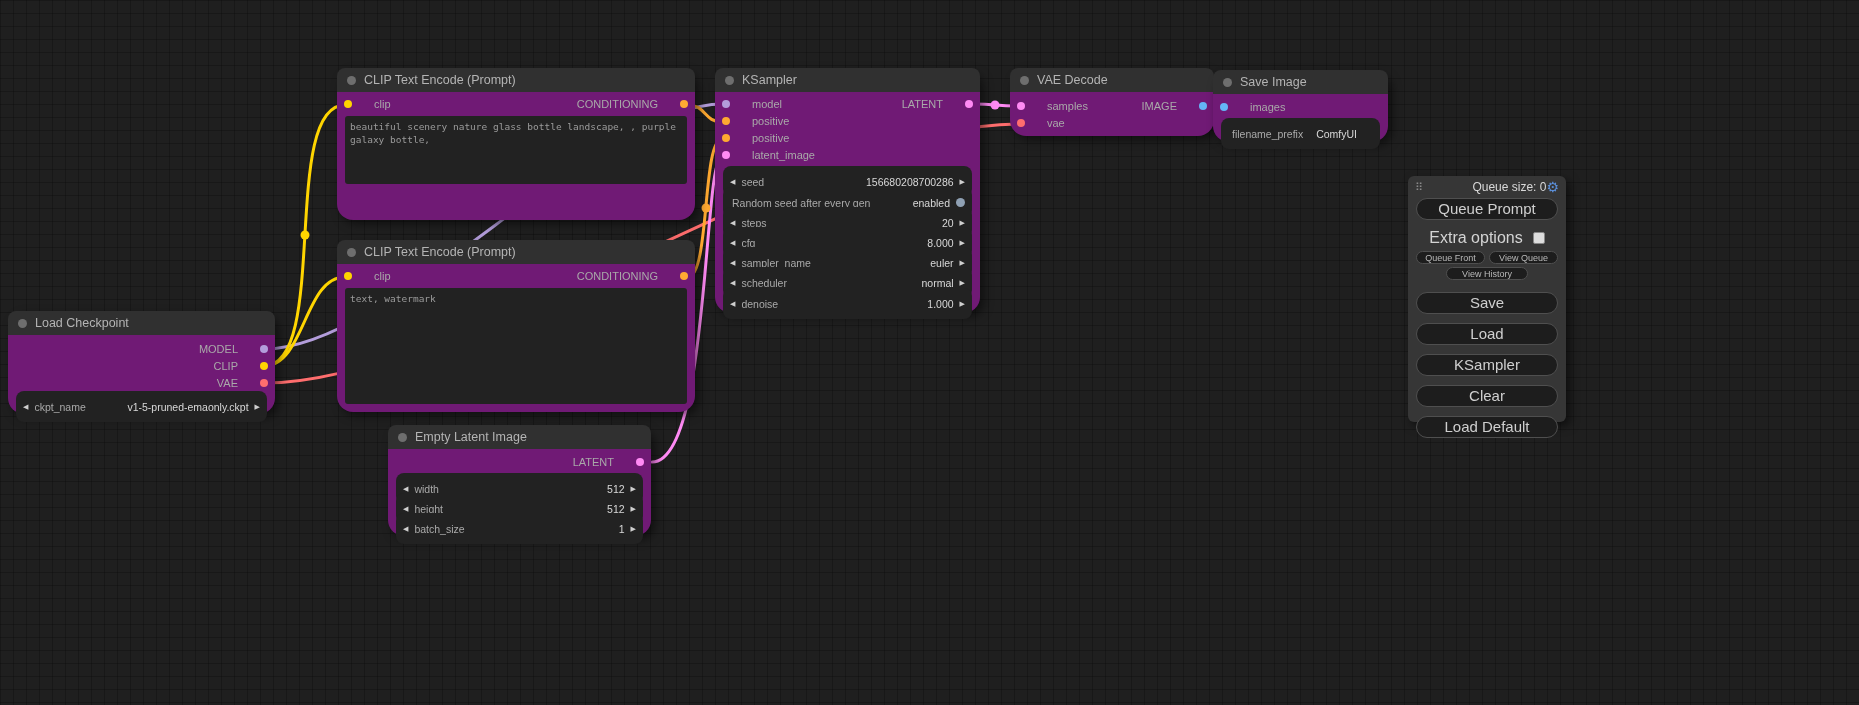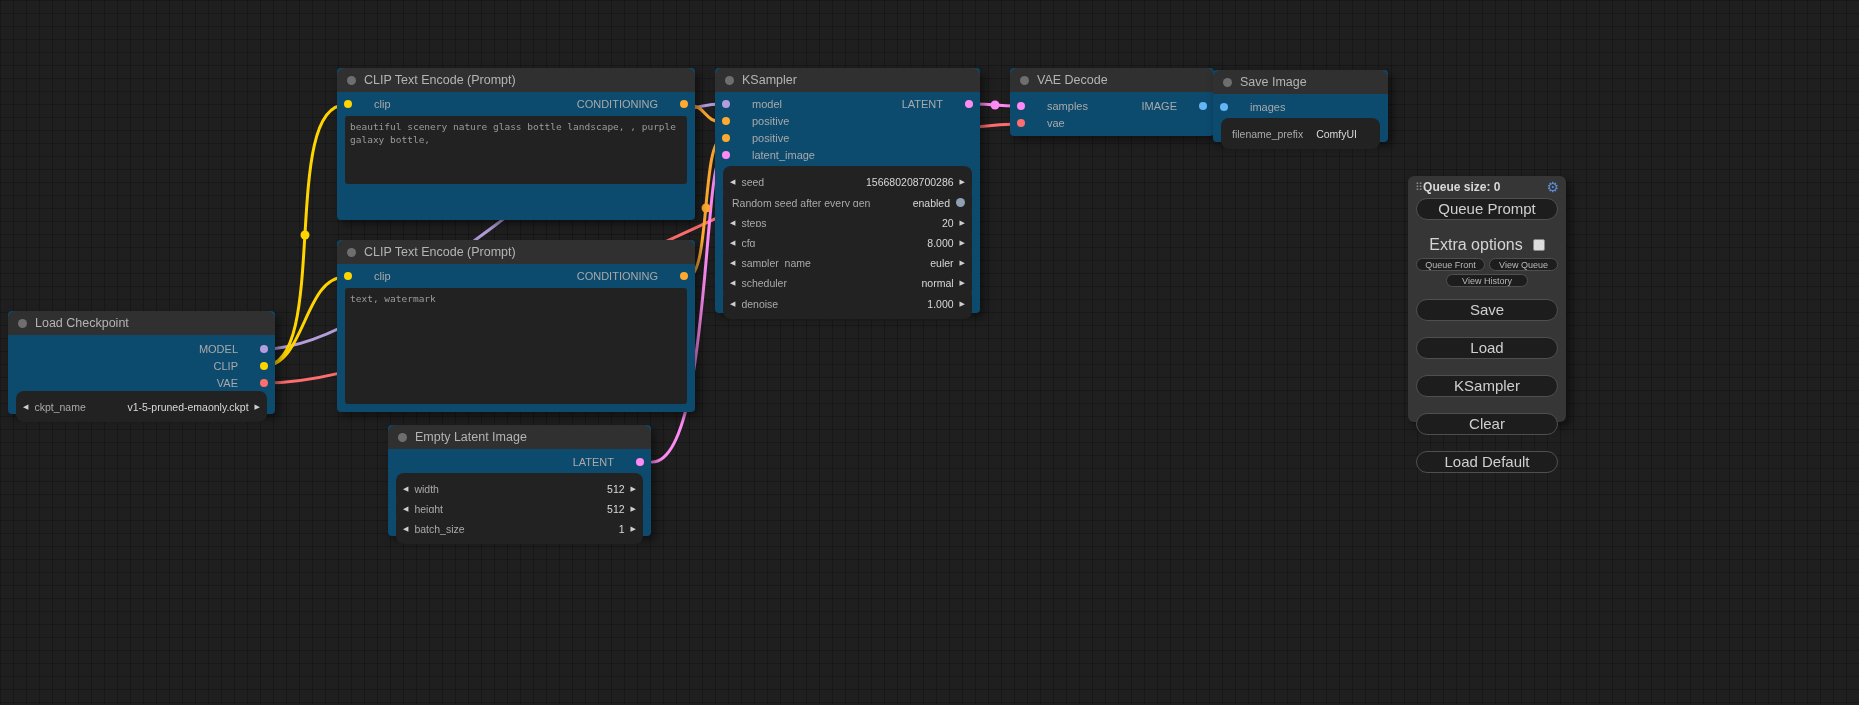--- a/index.html
+++ b/index.html
@@ -16,21 +16,21 @@
   .canvas{position:relative;width:1859px;height:705px;}
 
   
   svg.links{position:absolute;left:0;top:0;z-index:1;}
   .lk{fill:none;stroke-width:3;stroke-linecap:round;}
   .s-model{stroke:#b39ddb}.s-clip{stroke:#ffd500}.s-vae{stroke:#ff6e6e}
   .s-cond{stroke:#ffa931}.s-latent{stroke:#ff8af4}.s-image{stroke:#64b5f6}
   .f-clip{fill:#ffd500}.f-cond{fill:#ffa931}.f-latent{fill:#ff8af4}.f-image{fill:#64b5f6}
 
   
-  .node{position:absolute;background:#0c4a6e;border-radius:4px;
+  .node{position:absolute;background:#701a75;border-radius:16px;
         box-shadow:4px 4px 10px rgba(0,0,0,.5);z-index:2;}
   .node-title{height:24px;display:flex;align-items:center;gap:8px;padding:0 10px;
         background:#303030;border-radius:8px 8px 0 0;color:#b4b4b4;font-size:12.5px;}
   .collapse-dot{width:9px;height:9px;border-radius:50%;background:#6e6e6e;flex:0 0 auto;}
   .slot{position:absolute;height:16px;display:flex;align-items:center;gap:22px;font-size:11px;color:#a9a9a9;}
   .slot.in{left:7px;}
   .slot.out{right:7px;}
   .dot{width:8px;height:8px;border-radius:50%;flex:0 0 auto;}
   .d-model{background:#b39ddb}.d-clip{background:#ffd500}.d-vae{background:#ff6e6e}
   .d-cond{background:#ffa931}.d-latent{background:#ff8af4}.d-image{background:#64b5f6}
@@ -46,24 +46,24 @@
   .prompt-box{position:absolute;left:8px;right:8px;background:#222;border-radius:3px;
         color:#9b9b9b;font-family:"DejaVu Sans Mono", monospace;font-size:9.5px;
         line-height:1.4;padding:4px 5px;white-space:pre-wrap;overflow:hidden;box-sizing:border-box;}
 
   
   .qpanel{position:absolute;left:1408px;top:176px;width:158px;height:246px;
         background:#363636;border-radius:6px;box-shadow:4px 4px 10px rgba(0,0,0,.55);
         z-index:3;box-sizing:border-box;}
   .q-header{display:flex;align-items:center;padding:4px 7px 0;color:#d8d8d8;font-size:12px;}
   .q-handle{color:#8a8a8a;font-size:11px;cursor:grab;}
-  .q-size{flex:1;text-align:left;font-weight:bold;}
+  .q-size{flex:1;text-align:right;}
   .q-gear{color:#5b8fd9;font-size:14px;line-height:1;}
   button{font-family:"Liberation Sans", sans-serif;cursor:pointer;}
-  .qbtn-lg{display:block;width:calc(100% - 16px);margin:4px 8px 16px;height:22px;
+  .qbtn-lg{display:block;width:calc(100% - 16px);margin:4px 8px 9px;height:22px;
         background:#1d1d1d;border:1px solid #4f4f4f;border-radius:11px;
         color:#cfcfcf;font-size:15px;line-height:20px;padding:0;}
   .q-extra{display:flex;justify-content:center;align-items:center;gap:10px;
         color:#d4d4d4;font-size:16px;margin-top:7px;}
   .q-check{width:10px;height:10px;background:#ddd;border:1px solid #888;border-radius:2px;display:inline-block;}
   .q-row{display:flex;gap:4px;margin:4px 8px 0;}
   .qbtn-sm{flex:1;height:13px;background:#1d1d1d;border:1px solid #4f4f4f;border-radius:8px;
         color:#b9b9b9;font-size:9px;line-height:10px;padding:0 4px;}
   .q-history{flex:none;display:block;width:82px;margin:3px auto 0;}
   .q-biggroup{margin-top:12px;}

